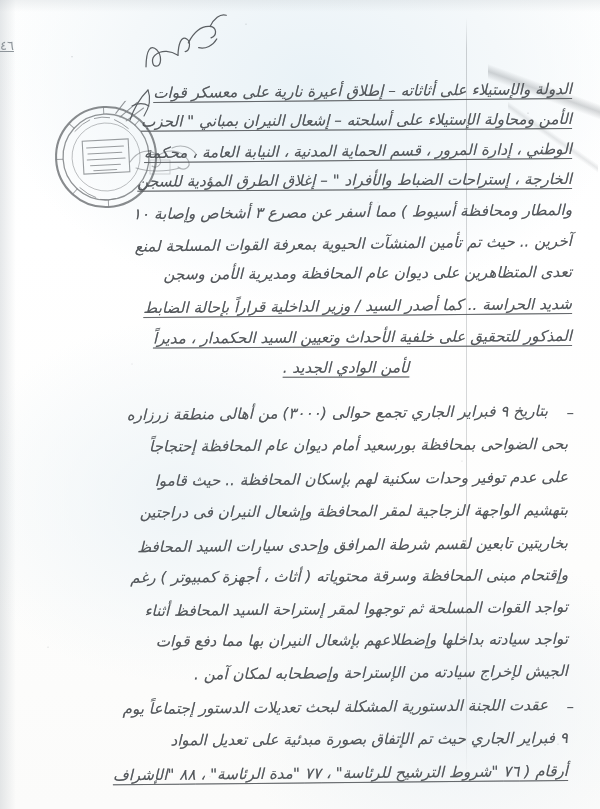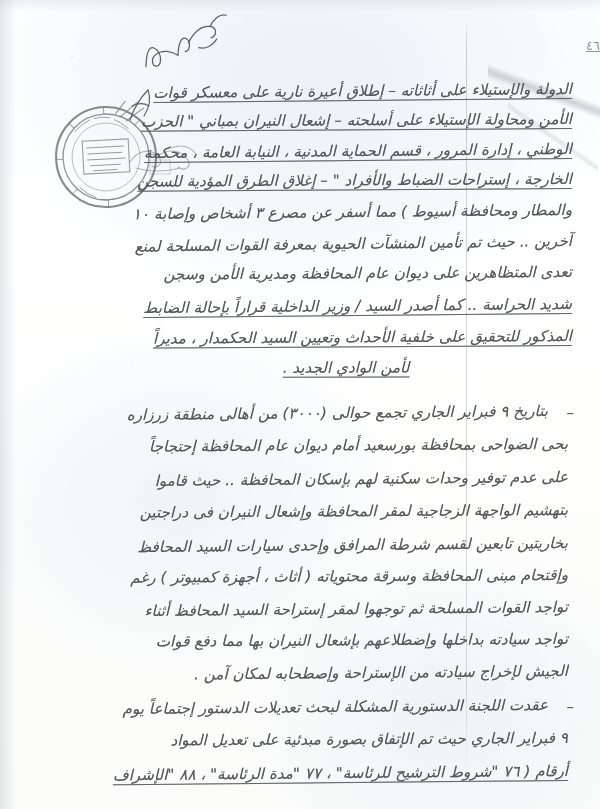--- a/index.html
+++ b/index.html
@@ -55,21 +55,21 @@
     pointer-events:none;
   }
   
   #edge-l{position:absolute;left:0;top:0;width:16px;height:100%;
     background:linear-gradient(90deg,rgba(170,178,184,.30),rgba(255,255,255,0));}
   #edge-t{position:absolute;left:0;top:0;height:12px;width:100%;
     background:linear-gradient(180deg,rgba(170,178,184,.18),rgba(255,255,255,0));}
 
   
   #folio{
-    position:absolute;left:0;right:0;top:38px;text-align:right;
+    position:absolute;left:0;right:0;top:38px;text-align:left;
     font-family:"DejaVu Sans","Liberation Sans",sans-serif;
     font-size:13px;letter-spacing:2px;color:#8d949a;text-decoration:underline;
   }
 
   
   #annot{
     position:absolute;left:132px;top:40px;width:110px;height:66px;
     transform:rotate(-20deg);transform-origin:left top;pointer-events:none;
   }
   #annot svg{display:block;}

